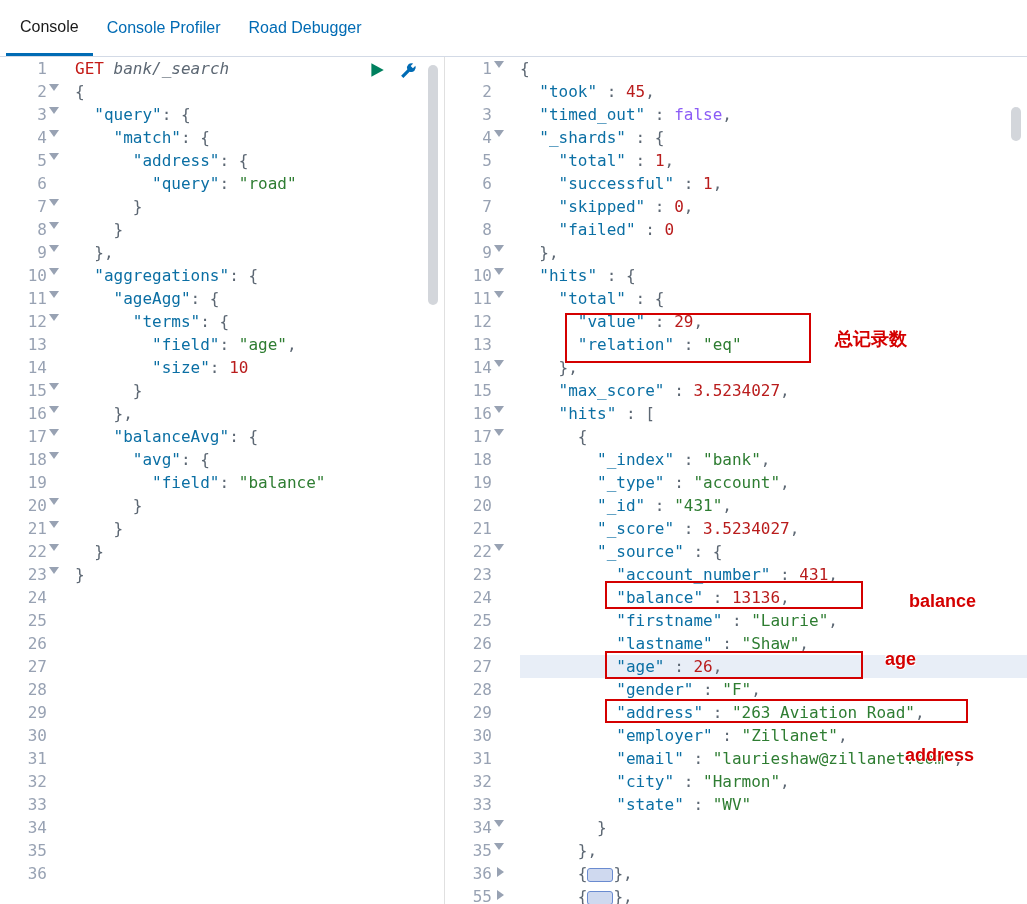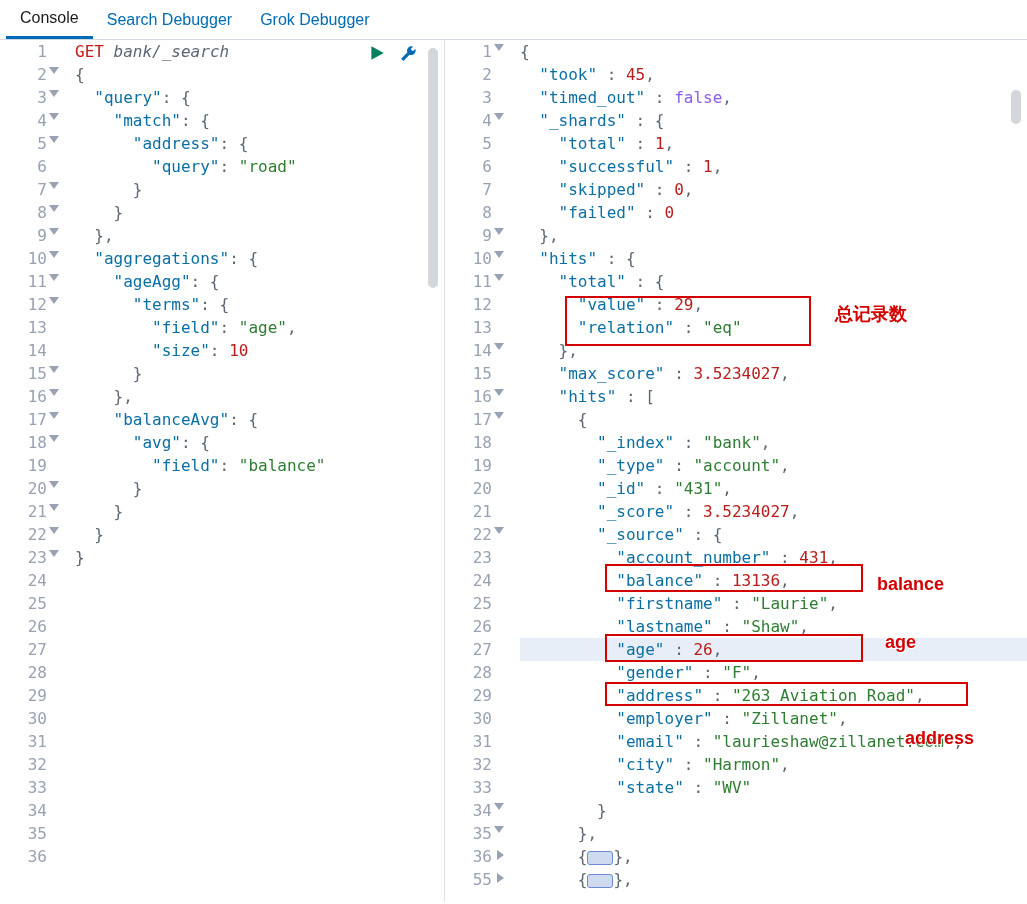--- a/index.html
+++ b/index.html
@@ -10,21 +10,21 @@
     font-size: 15px;
     background: #fff;
     color: #3c3c3c;
     overflow: hidden;
   }
 
   
   .tabbar {
     display: flex;
     align-items: center;
-    height: 40px;
+    height: 57px;
     border-bottom: 1px solid #d3dae6;
     padding: 0 6px;
     font-family: -apple-system, BlinkMacSystemFont, "Segoe UI", Helvetica, Arial, sans-serif;
   }
   .tab {
     padding: 0 14px;
     height: 100%;
     display: flex;
     align-items: center;
     color: #006bb4;
@@ -158,24 +158,24 @@
   }
 </style>
 </head>
 <body>
 
 <div class="tabbar">
   <div class="tab active">
       <span>Console</span>
     </div>
   <div class="tab">
-      <span>Search Debugger</span>
+      <span>Console Profiler</span>
     </div>
   <div class="tab">
-      <span>Grok Debugger</span>
+      <span>Road Debugger</span>
     </div>
 </div>
 
 <div class="split">
 
   <div class="pane pane-left">
     <div class="actions">
       <span class="play-icon">
         <svg width="18" height="18" viewBox="0 0 16 16">
             <path d="M3 2l11 6-11 6z"></path>
@@ -273,24 +273,24 @@
           <div class="gut-line">33</div>
           <div class="gut-line">34<span class="fold"></span></div>
           <div class="gut-line">35<span class="fold"></span></div>
           <div class="gut-line">36<span class="fold closed"></span></div>
           <div class="gut-line">55<span class="fold closed"></span></div>
         </div>
       <div class="code" id="right-code"><div class="code-line"><span class="tok-punc">{</span></div><div class="code-line">  <span class="tok-key">"took"</span><span class="tok-punc"> : </span><span class="tok-num">45</span><span class="tok-punc">,</span></div><div class="code-line">  <span class="tok-key">"timed_out"</span><span class="tok-punc"> : </span><span class="tok-bool">false</span><span class="tok-punc">,</span></div><div class="code-line">  <span class="tok-key">"_shards"</span><span class="tok-punc"> : {</span></div><div class="code-line">    <span class="tok-key">"total"</span><span class="tok-punc"> : </span><span class="tok-num">1</span><span class="tok-punc">,</span></div><div class="code-line">    <span class="tok-key">"successful"</span><span class="tok-punc"> : </span><span class="tok-num">1</span><span class="tok-punc">,</span></div><div class="code-line">    <span class="tok-key">"skipped"</span><span class="tok-punc"> : </span><span class="tok-num">0</span><span class="tok-punc">,</span></div><div class="code-line">    <span class="tok-key">"failed"</span><span class="tok-punc"> : </span><span class="tok-num">0</span></div><div class="code-line">  <span class="tok-punc">},</span></div><div class="code-line">  <span class="tok-key">"hits"</span><span class="tok-punc"> : {</span></div><div class="code-line">    <span class="tok-key">"total"</span><span class="tok-punc"> : {</span></div><div class="code-line">      <span class="tok-key">"value"</span><span class="tok-punc"> : </span><span class="tok-num">29</span><span class="tok-punc">,</span></div><div class="code-line">      <span class="tok-key">"relation"</span><span class="tok-punc"> : </span><span class="tok-str">"eq"</span></div><div class="code-line">    <span class="tok-punc">},</span></div><div class="code-line">    <span class="tok-key">"max_score"</span><span class="tok-punc"> : </span><span class="tok-num">3.5234027</span><span class="tok-punc">,</span></div><div class="code-line">    <span class="tok-key">"hits"</span><span class="tok-punc"> : [</span></div><div class="code-line">      <span class="tok-punc">{</span></div><div class="code-line">        <span class="tok-key">"_index"</span><span class="tok-punc"> : </span><span class="tok-str">"bank"</span><span class="tok-punc">,</span></div><div class="code-line">        <span class="tok-key">"_type"</span><span class="tok-punc"> : </span><span class="tok-str">"account"</span><span class="tok-punc">,</span></div><div class="code-line">        <span class="tok-key">"_id"</span><span class="tok-punc"> : </span><span class="tok-str">"431"</span><span class="tok-punc">,</span></div><div class="code-line">        <span class="tok-key">"_score"</span><span class="tok-punc"> : </span><span class="tok-num">3.5234027</span><span class="tok-punc">,</span></div><div class="code-line">        <span class="tok-key">"_source"</span><span class="tok-punc"> : {</span></div><div class="code-line">          <span class="tok-key">"account_number"</span><span class="tok-punc"> : </span><span class="tok-num">431</span><span class="tok-punc">,</span></div><div class="code-line">          <span class="tok-key">"balance"</span><span class="tok-punc"> : </span><span class="tok-num">13136</span><span class="tok-punc">,</span></div><div class="code-line">          <span class="tok-key">"firstname"</span><span class="tok-punc"> : </span><span class="tok-str">"Laurie"</span><span class="tok-punc">,</span></div><div class="code-line">          <span class="tok-key">"lastname"</span><span class="tok-punc"> : </span><span class="tok-str">"Shaw"</span><span class="tok-punc">,</span></div><div class="code-line hl">          <span class="tok-key">"age"</span><span class="tok-punc"> : </span><span class="tok-num">26</span><span class="tok-punc">,</span></div><div class="code-line">          <span class="tok-key">"gender"</span><span class="tok-punc"> : </span><span class="tok-str">"F"</span><span class="tok-punc">,</span></div><div class="code-line">          <span class="tok-key">"address"</span><span class="tok-punc"> : </span><span class="tok-str">"263 Aviation Road"</span><span class="tok-punc">,</span></div><div class="code-line">          <span class="tok-key">"employer"</span><span class="tok-punc"> : </span><span class="tok-str">"Zillanet"</span><span class="tok-punc">,</span></div><div class="code-line">          <span class="tok-key">"email"</span><span class="tok-punc"> : </span><span class="tok-str">"laurieshaw@zillanet.com"</span><span class="tok-punc">,</span></div><div class="code-line">          <span class="tok-key">"city"</span><span class="tok-punc"> : </span><span class="tok-str">"Harmon"</span><span class="tok-punc">,</span></div><div class="code-line">          <span class="tok-key">"state"</span><span class="tok-punc"> : </span><span class="tok-str">"WV"</span></div><div class="code-line">        <span class="tok-punc">}</span></div><div class="code-line">      <span class="tok-punc">},</span></div><div class="code-line">      <span class="tok-punc">{</span><span class="collapsed-badge"></span><span class="tok-punc">},</span></div><div class="code-line">      <span class="tok-punc">{</span><span class="collapsed-badge"></span><span class="tok-punc">},</span></div></div>
     </div>
 
     <div class="annot-box" style="left:120px; top:256px; width:246px; height:50px;"></div>
-    <div class="annot-label" style="left:390px; top:262px;">总记录数</div>
+    <div class="annot-label" style="left:390px; top:270px;">总记录数</div>
 
     <div class="annot-box" style="left:160px; top:524px; width:258px; height:28px;"></div>
-    <div class="annot-label" style="left:432px; top:534px;">balance</div>
+    <div class="annot-label" style="left:464px; top:534px;">balance</div>
 
     <div class="annot-box" style="left:160px; top:594px; width:258px; height:28px;"></div>
     <div class="annot-label" style="left:440px; top:592px;">age</div>
 
     <div class="annot-box" style="left:160px; top:642px; width:363px; height:24px;"></div>
     <div class="annot-label" style="left:460px; top:688px;">address</div>
   </div>
 </div>
 
 </body></html>

